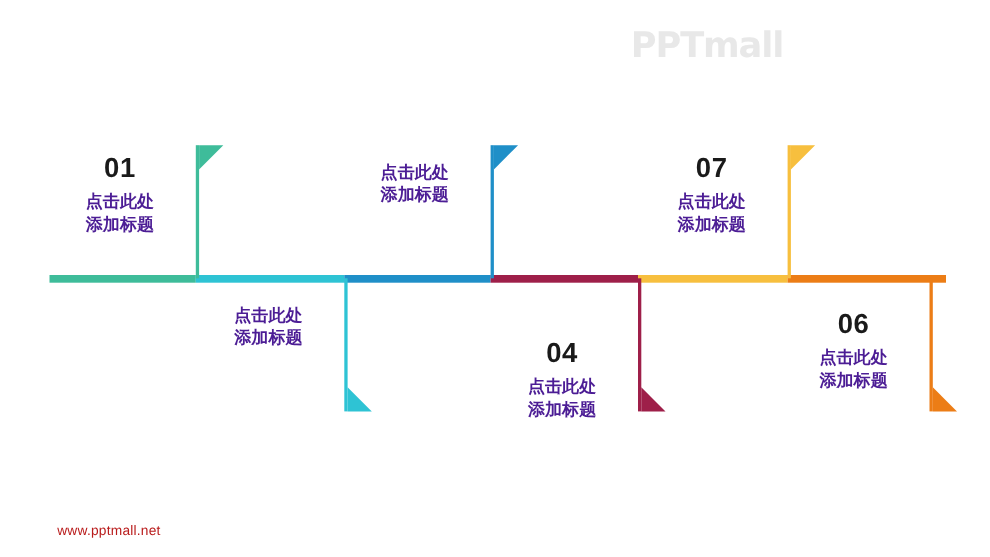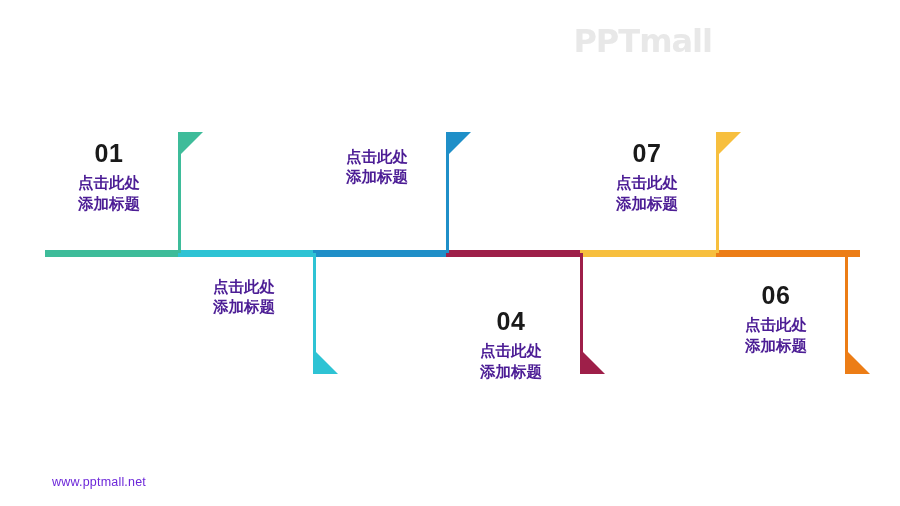--- a/index.html
+++ b/index.html
@@ -35,21 +35,21 @@
     font-family: "DejaVu Sans", sans-serif;
     user-select: none;
   }
 
   
   .footer-watermark {
     position: absolute;
     left: 52px;
     top: 475px;
     font-size: 12.5px;
-    color: #6d28d9;
+    color: #b91c1c;
     font-family: "Liberation Sans", sans-serif;
     letter-spacing: 0.2px;
   }
 
   
   .axis-segment {
     position: absolute;
     height: 7px;
     top: 250px;
   }

